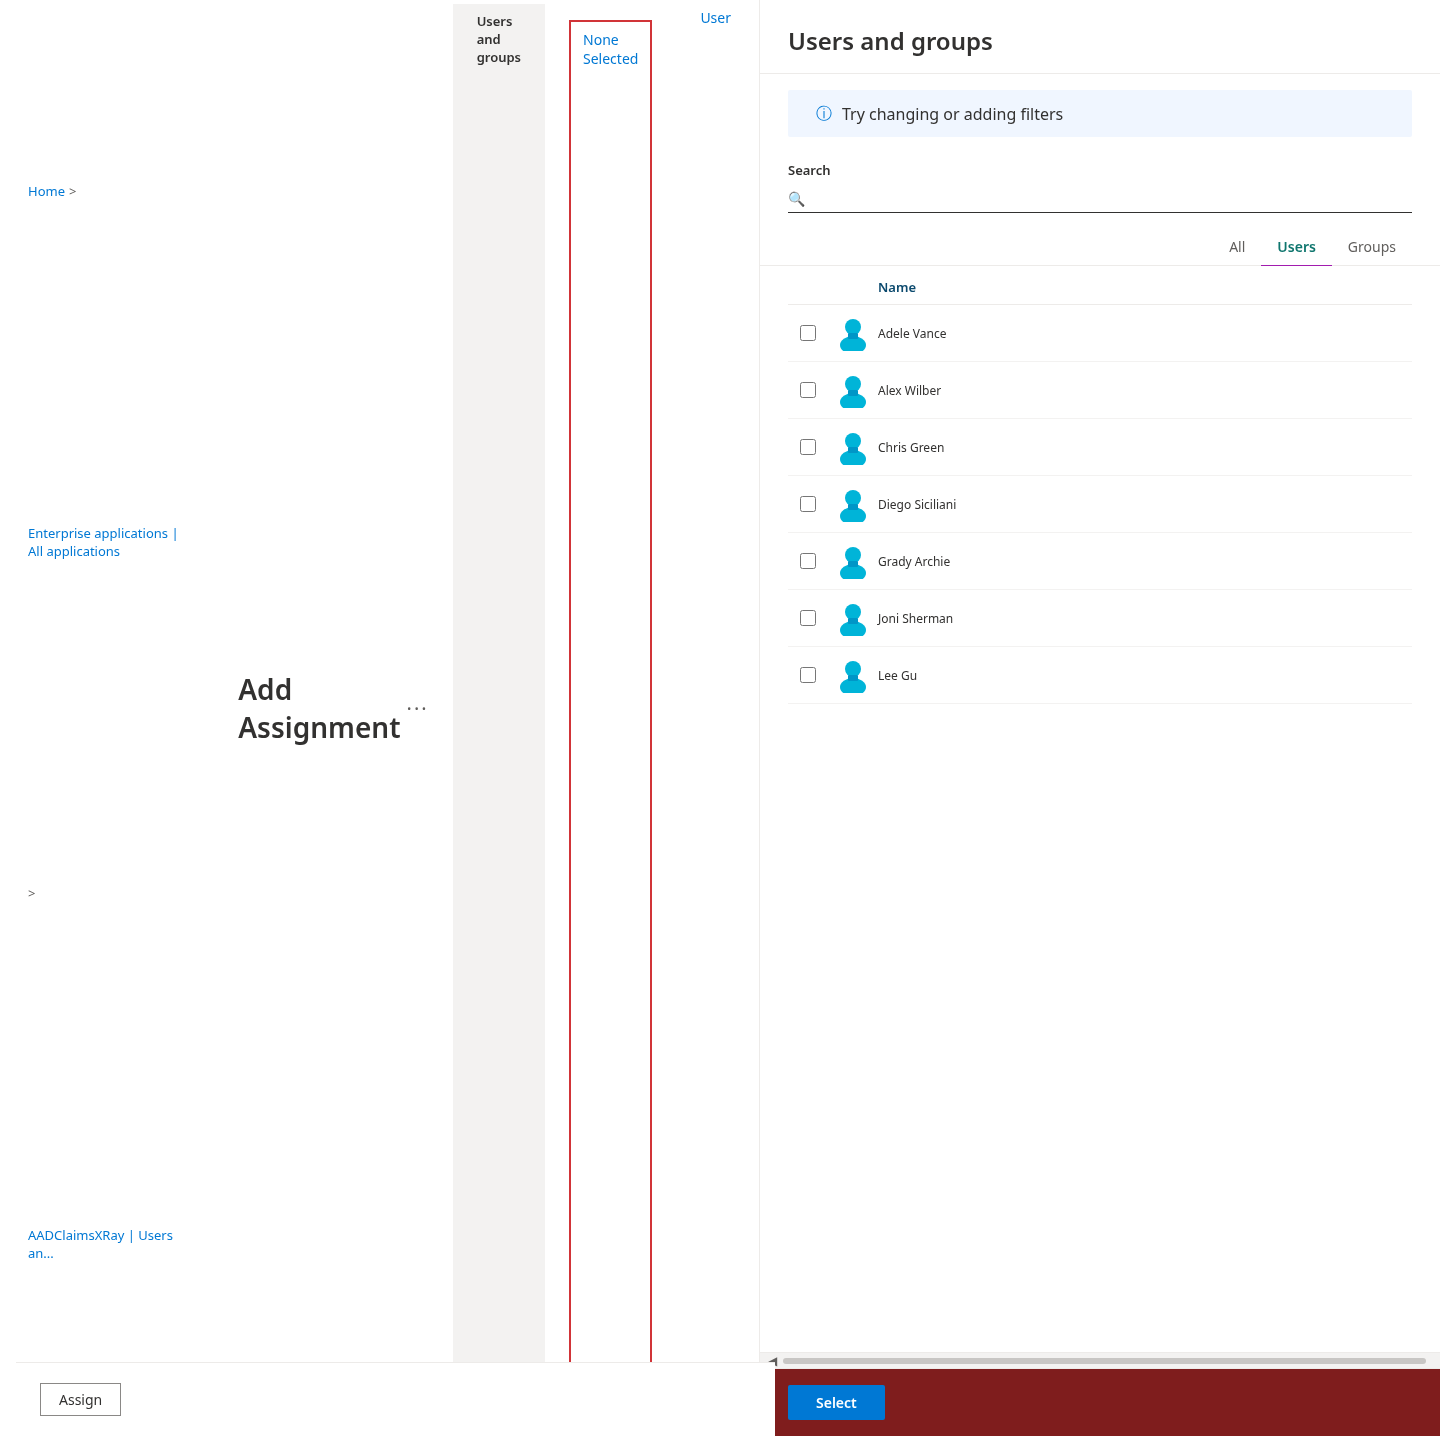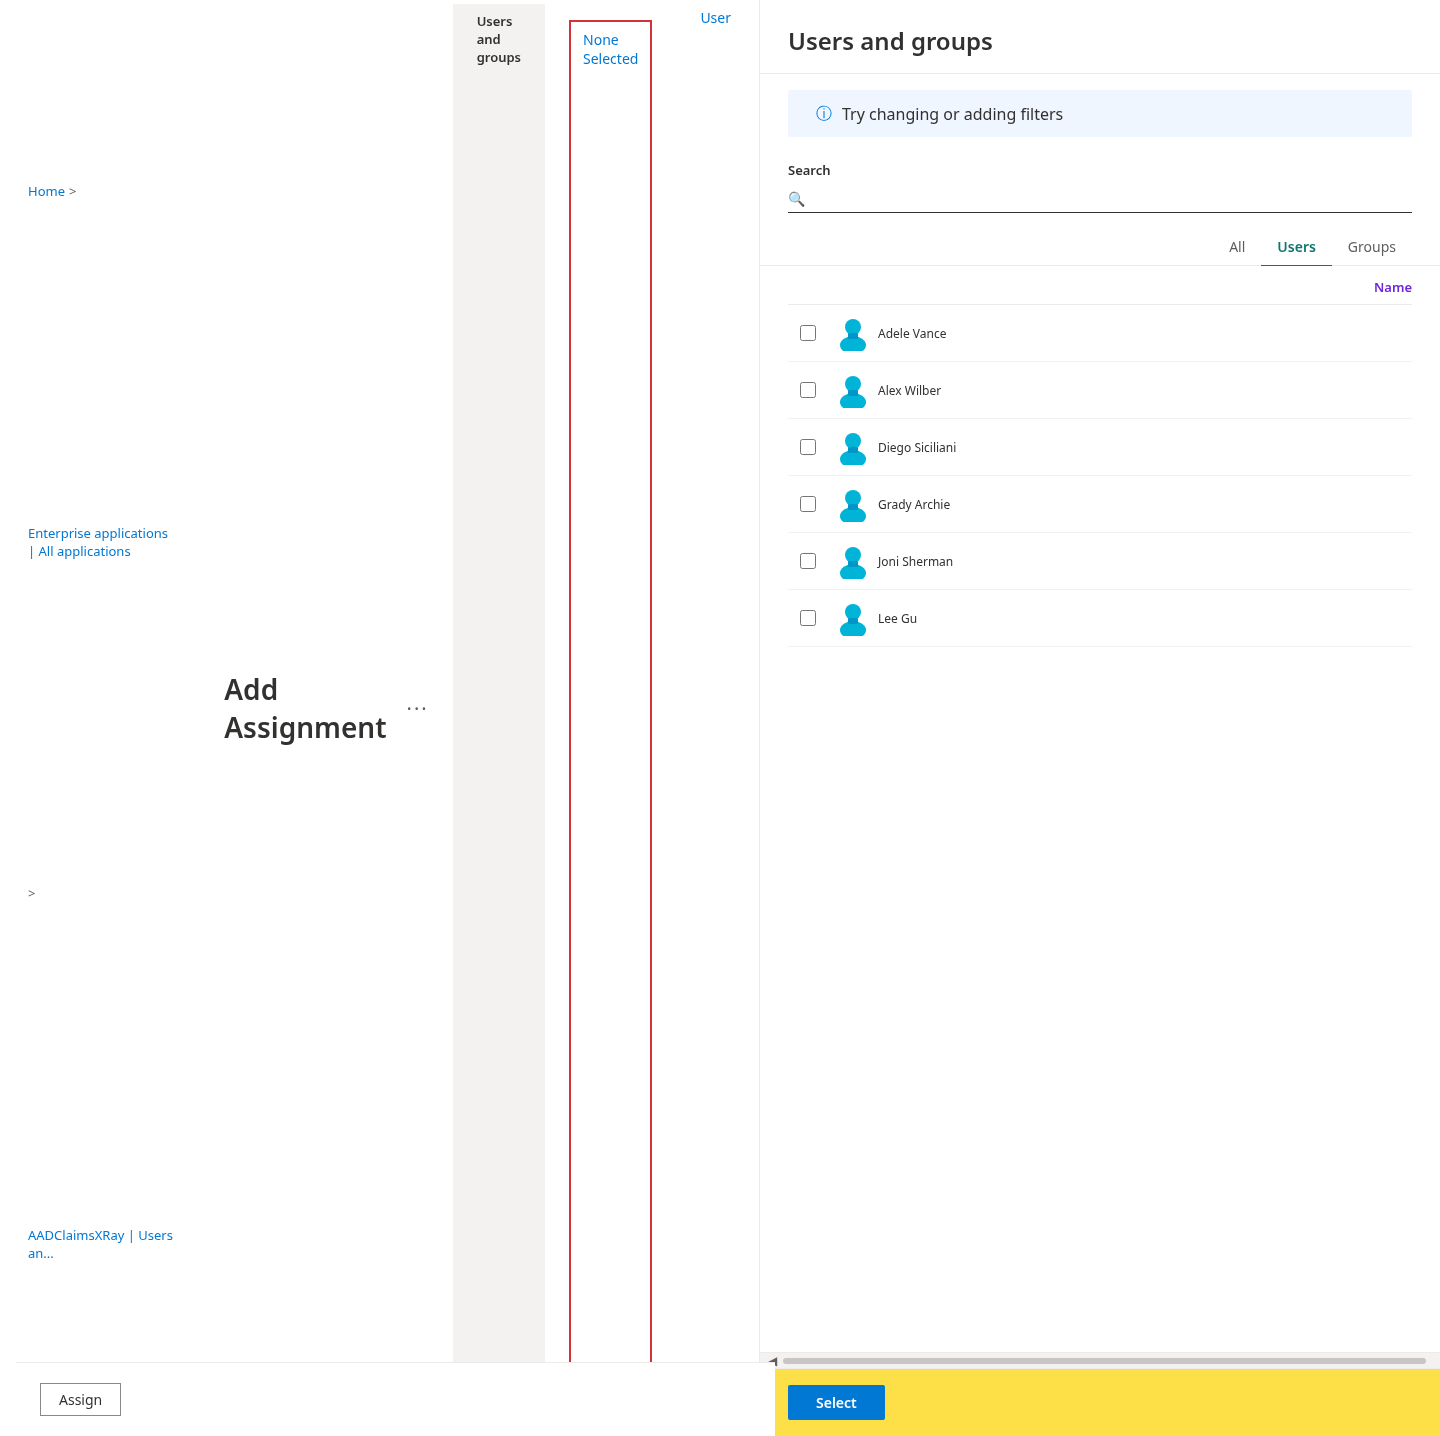--- a/index.html
+++ b/index.html
@@ -40,21 +40,21 @@
     .breadcrumb a {
       color: #0078d4;
       text-decoration: none;
       cursor: pointer;
     }
 
     .page-title {
       display: flex;
       align-items: center;
       padding: 4px 24px 24px 24px;
-      gap: 20px;
+      gap: 6px;
     }
     .page-title h1 {
       font-size: 28px;
       font-weight: 600;
       color: #323130;
     }
     .page-title .ellipsis {
       font-size: 20px;
       color: #605e5c;
       cursor: pointer;
@@ -204,23 +204,22 @@
       overflow-y: auto;
       padding: 0 28px;
     }
 
     .col-header {
       display: flex;
       align-items: center;
       padding: 12px 0 8px 0;
       font-size: 13px;
       font-weight: 600;
-      color: #6d28d9;
+      color: #0c4a6e;
       border-bottom: 1px solid #edebe9;
-      text-align: right;
     }
     .col-header .check-space { width: 40px; }
     .col-header .avatar-space { width: 50px; }
     .col-header .name-col { flex: 1; }
 
     .user-row {
       display: flex;
       align-items: center;
       padding: 10px 0;
       border-bottom: 1px solid #f3f2f1;
@@ -271,21 +270,21 @@
       flex: 1;
       height: 6px;
       background: #c8c6c4;
       border-radius: 3px;
       margin: 0 6px;
     }
 
     .right-bottom {
       padding: 16px 28px;
       border-top: 1px solid #edebe9;
-      background: #fde047;
+      background: #7f1d1d;
     }
     .select-btn {
       padding: 8px 28px;
       background: #0078d4;
       color: #fff;
       border: none;
       font-size: 14px;
       font-weight: 600;
       cursor: pointer;
       font-family: inherit;
@@ -384,20 +383,33 @@
       <div class="check-space">
         <input type="checkbox" style="">
       </div>
       <div class="avatar-space">
         <svg class="user-avatar" viewBox="0 0 36 36" xmlns="http://www.w3.org/2000/svg">
           <circle cx="18" cy="12" r="8" fill="#00b4d8"></circle>
           <ellipse cx="18" cy="30" rx="13" ry="9" fill="#00b4d8"></ellipse>
           <rect x="13" y="18" width="10" height="6" fill="#0096c7" rx="1"></rect>
         </svg>
       </div>
+      <div class="user-name">Chris Green</div>
+    </div>
+        <div class="user-row">
+      <div class="check-space">
+        <input type="checkbox" style="">
+      </div>
+      <div class="avatar-space">
+        <svg class="user-avatar" viewBox="0 0 36 36" xmlns="http://www.w3.org/2000/svg">
+          <circle cx="18" cy="12" r="8" fill="#00b4d8"></circle>
+          <ellipse cx="18" cy="30" rx="13" ry="9" fill="#00b4d8"></ellipse>
+          <rect x="13" y="18" width="10" height="6" fill="#0096c7" rx="1"></rect>
+        </svg>
+      </div>
       <div class="user-name">Diego Siciliani</div>
     </div>
         <div class="user-row">
       <div class="check-space">
         <input type="checkbox" style="">
       </div>
       <div class="avatar-space">
         <svg class="user-avatar" viewBox="0 0 36 36" xmlns="http://www.w3.org/2000/svg">
           <circle cx="18" cy="12" r="8" fill="#00b4d8"></circle>
           <ellipse cx="18" cy="30" rx="13" ry="9" fill="#00b4d8"></ellipse>

